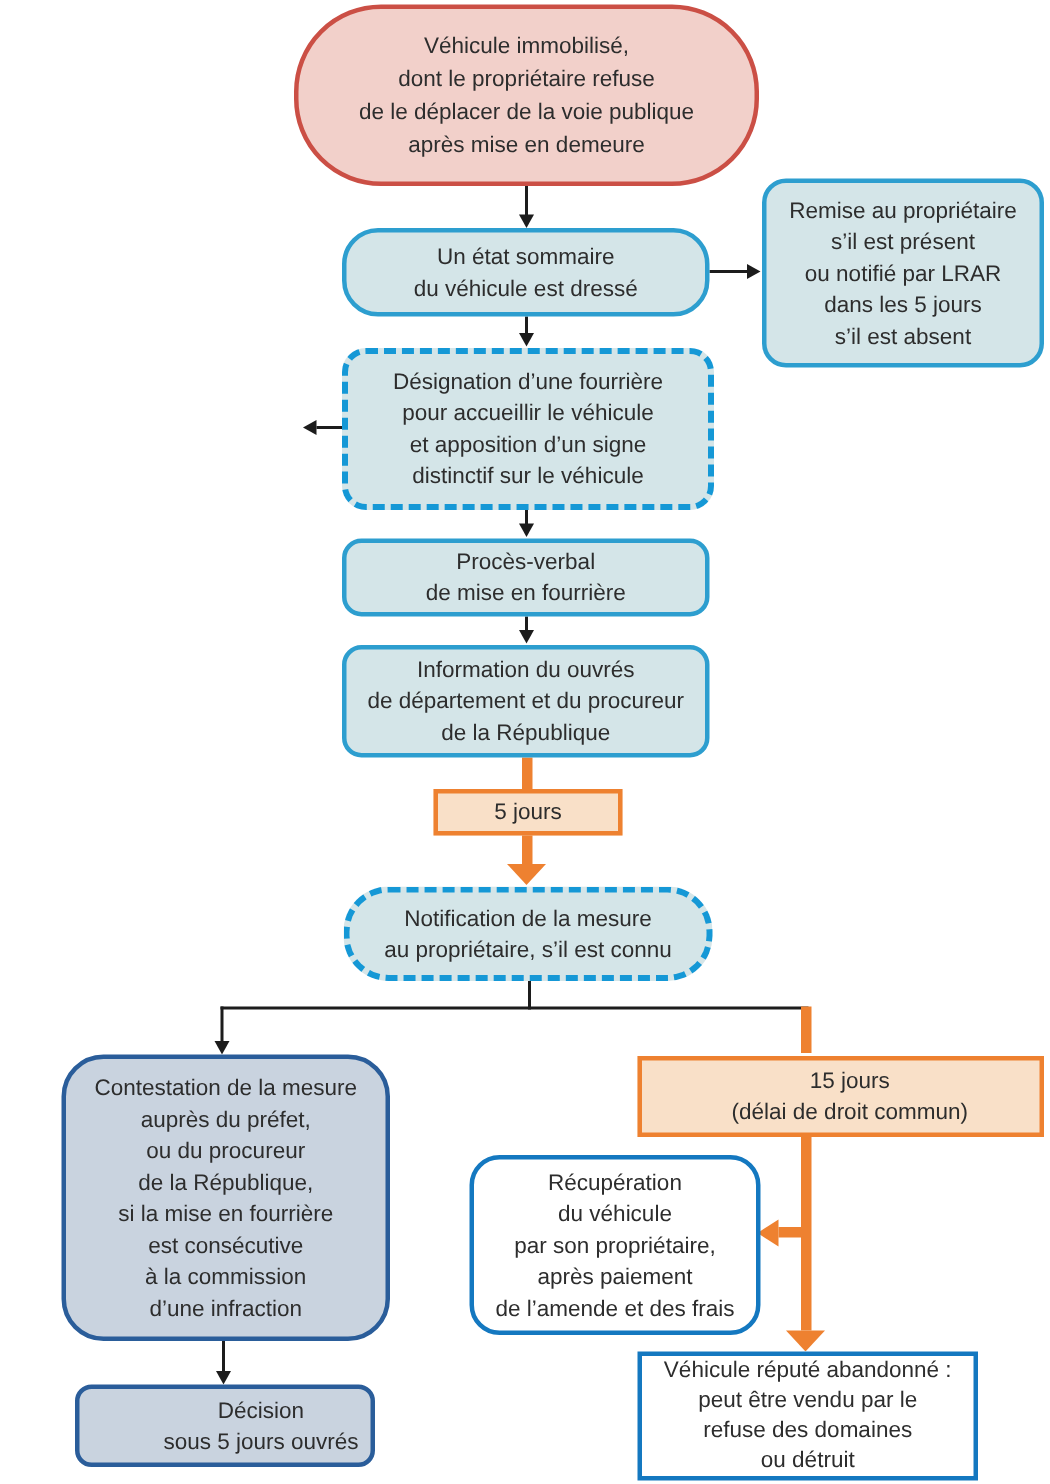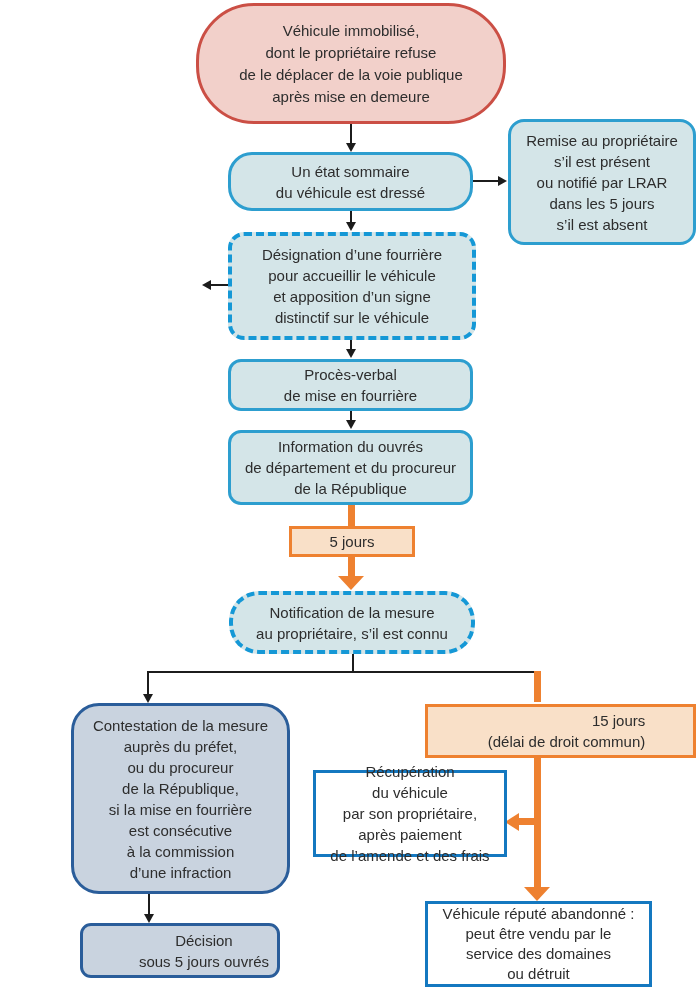--- a/index.html
+++ b/index.html
@@ -34,27 +34,25 @@
     background:var(--teal-fill,#d4e5e8);
     border:3px solid var(--teal-border,#2d9ecf);
   }
   .teal-dashed{
     background:var(--teal-fill,#d4e5e8);
     border:4px dashed var(--dashed-border,#1598d6);
   }
   .steel{
     background:var(--steel-fill,#c9d3df);
     border:3px solid var(--steel-border,#2a5d9a);
-    margin-left:30px;
   }
   .orange-box{
     background:var(--orange-fill,#f9e0c8);
     border:3px solid var(--orange-border,#ee8130);
     border-radius:0;
-    text-align:right;
   }
   .white-box{
     background:var(--white-fill,#ffffff);
     border:3px solid var(--white-border,#1478c0);
     border-radius:0;
   }
   .line{position:absolute;background:var(--black-line,#1c1c1c);}
   .oline{position:absolute;background:var(--orange-border,#ee8130);}
   .head{position:absolute;width:0;height:0;}
   .head-down{border-left:5px solid transparent;border-right:5px solid transparent;border-top:9px solid var(--black-line,#1c1c1c);}
@@ -171,28 +169,28 @@
   <div class="node steel" style="left:50px;top:923px;width:200px;height:55px;border-radius:11px;justify-content:flex-end;">
     <span class="txt">Décision
 sous 5 jours ouvrés</span>
   </div>
 
   <div class="node orange-box" style="left:425px;top:704px;width:271px;height:54px;padding-left:20px;">
     <span class="txt">15 jours
 (délai de droit commun)</span>
   </div>
 
-  <div class="node white-box" style="left:313px;top:770px;width:194px;height:87px;">
+  <div class="node white-box" style="left:313px;top:770px;width:194px;height:120px;border-radius:20px;">
     <span class="txt">Récupération
 du véhicule
 par son propriétaire,
 après paiement
 de l’amende et des frais</span>
   </div>
 
   <div class="node white-box" style="left:425px;top:901px;width:227px;height:86px;">
     <span class="txt" style="line-height:20px;">Véhicule réputé abandonné :
 peut être vendu par le
-service des domaines
+refuse des domaines
 ou détruit</span>
   </div>
 
 </div>
 
 </body></html>

